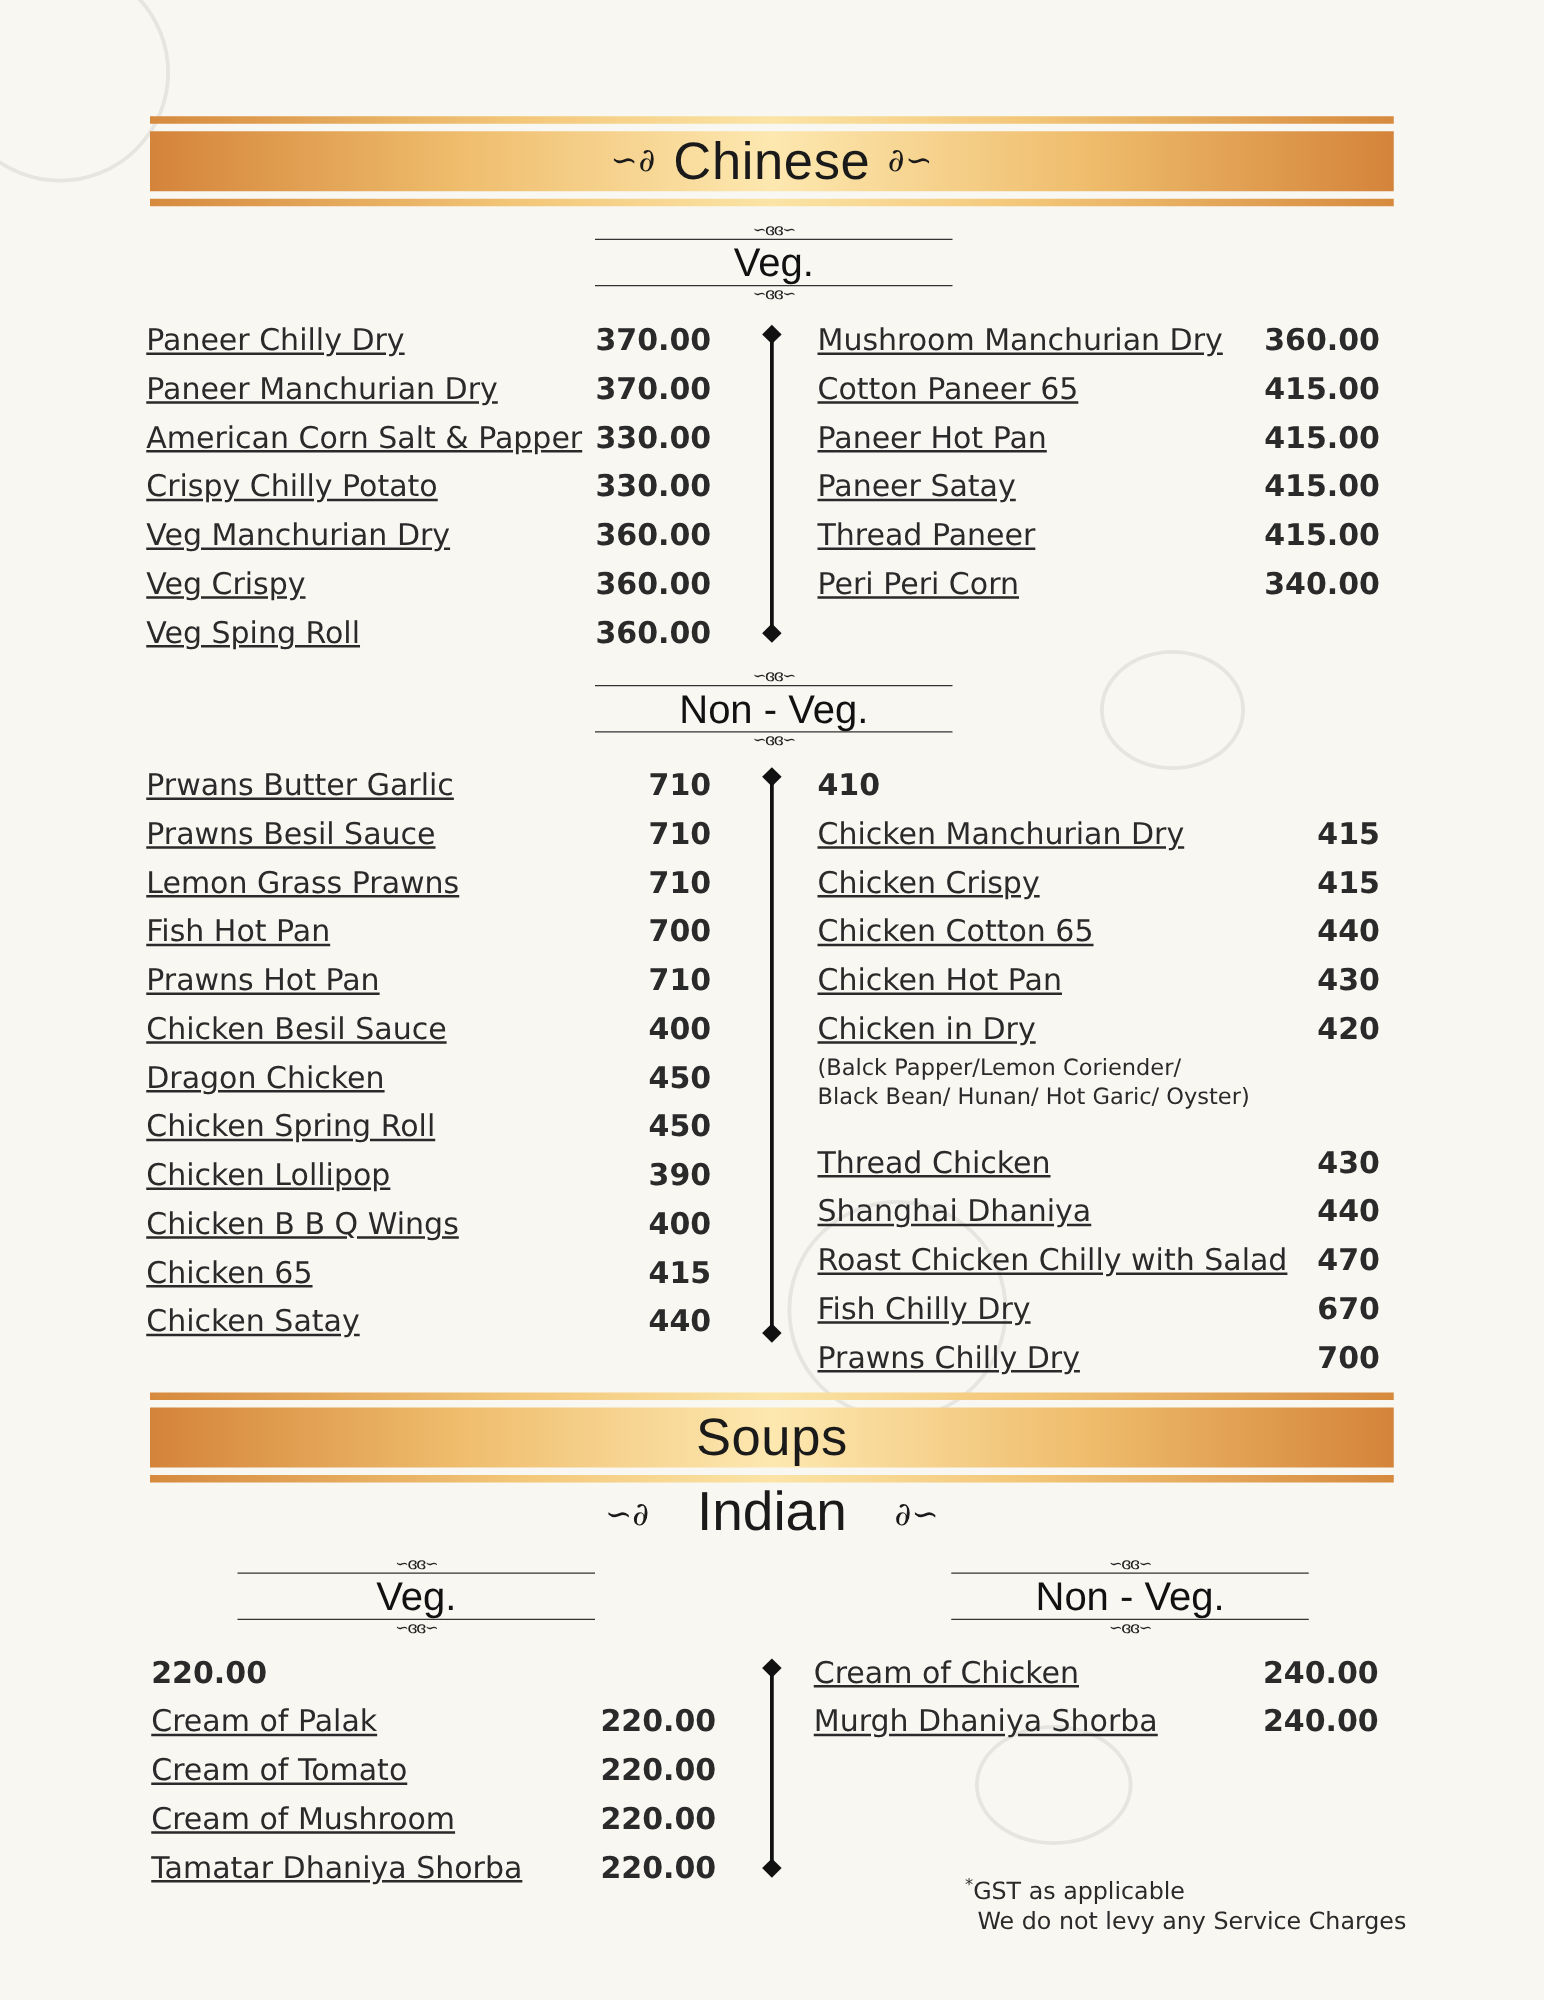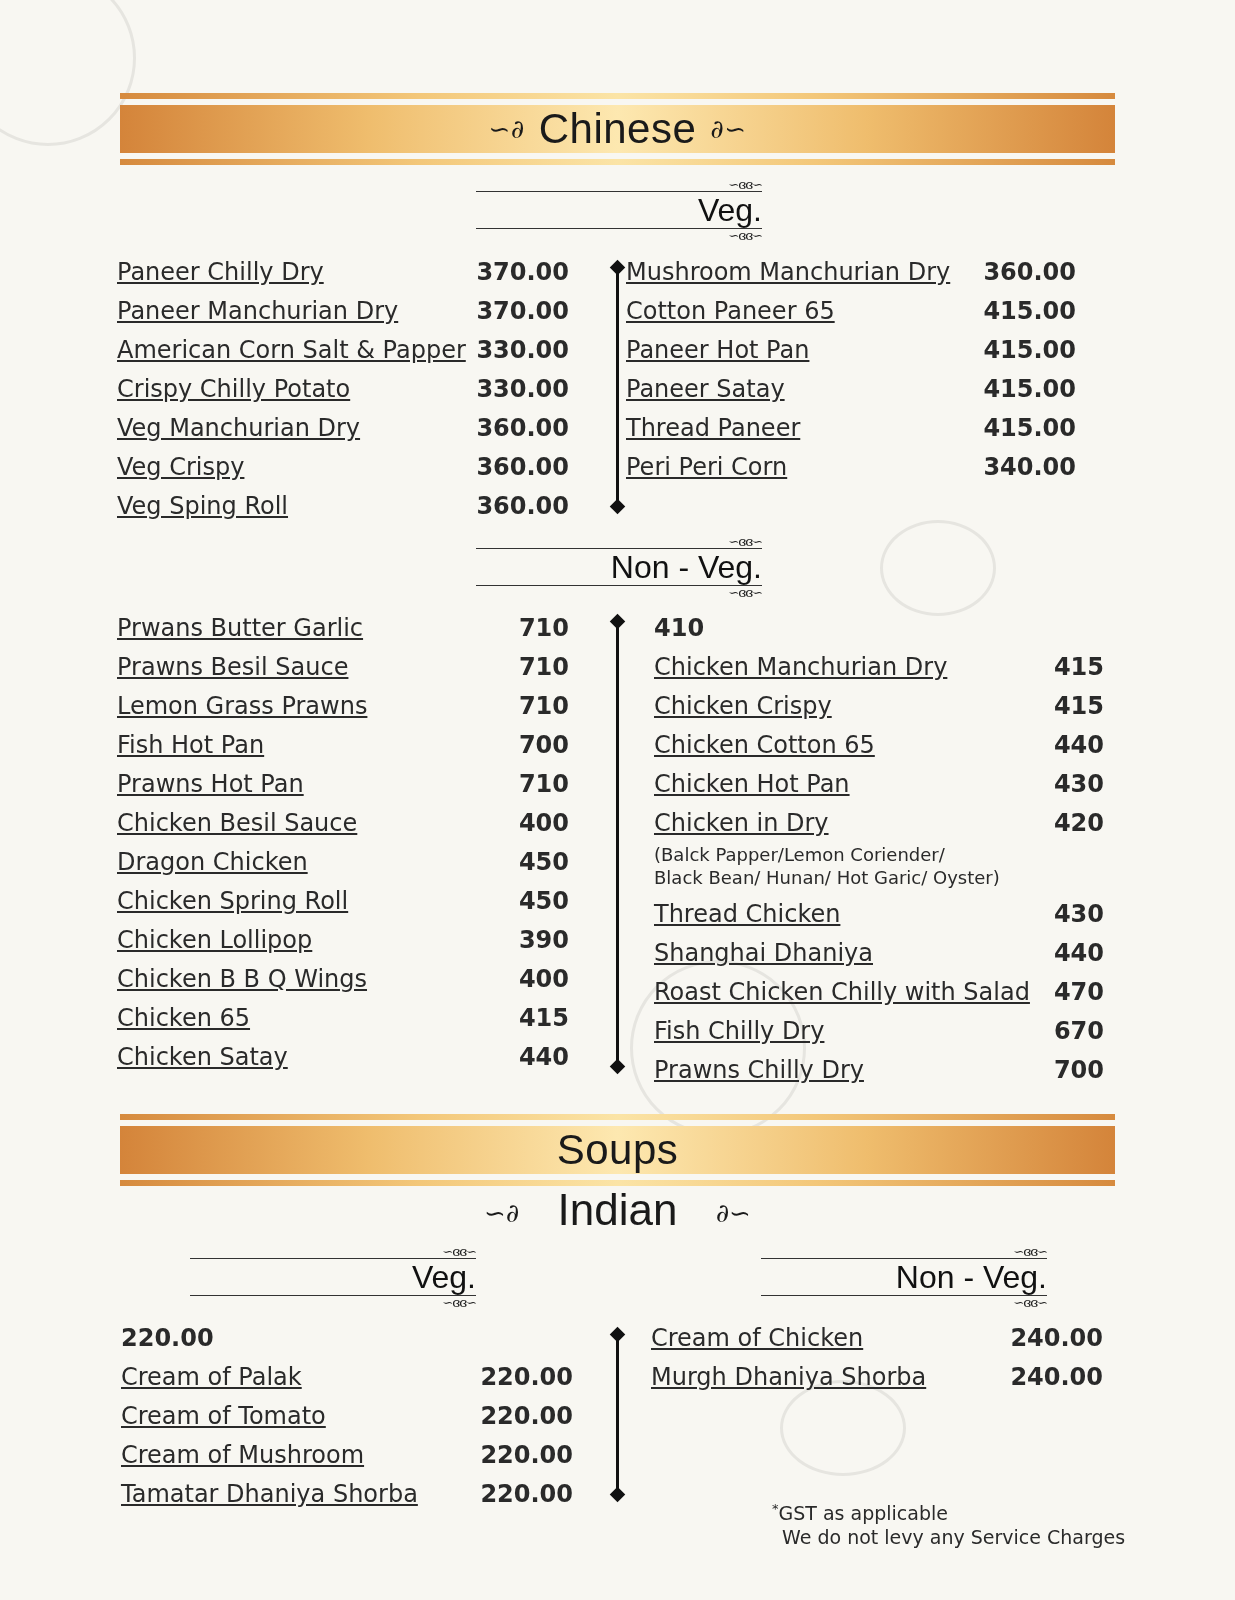--- a/index.html
+++ b/index.html
@@ -12,30 +12,30 @@
   .bgdeco { position:absolute; border:3px solid #e6e5e0; border-radius:50%; pointer-events:none; }
   .band-wrap { position:absolute; left:120px; width:995px; }
   .band-line { height:6px; background:linear-gradient(90deg,#d68a3e 0%,#f3c779 30%,#fbe4a6 50%,#f3c779 70%,#d68a3e 100%); }
   .band {
     margin:6px 0; height:48px;
     background:linear-gradient(90deg,#d4843a 0%,#efbd6d 25%,#fde8b0 50%,#efbd6d 75%,#d4843a 100%);
     display:flex; align-items:center; justify-content:center;
     font-family:"Liberation Sans", sans-serif; font-size:42px; color:#1a1a1a; letter-spacing:0.5px;
   }
   .band .swirl { font-family:"DejaVu Serif", serif; font-size:26px; margin:0 14px; }
-  .subhead { position:absolute; width:286px; text-align:right; }
+  .subhead { position:absolute; width:286px; text-align:center; }
   .subhead .orn { font-family:"DejaVu Serif", serif; font-size:13px; line-height:13px; color:#222; letter-spacing:-1px; }
   .subhead .rule { height:1px; background:#333; margin:0 auto; width:100%; }
   .subhead .lbl { font-family:"Liberation Sans", sans-serif; font-size:32px; line-height:36px; color:#111; }
   .col { position:absolute; }
   .row { display:flex; justify-content:space-between; align-items:baseline; font-size:24px; height:39px; line-height:39px; color:#2a2a2a; }
   .row .name { white-space:nowrap;text-decoration:underline; }
   .row .price { white-space:nowrap; text-align:right;font-weight:bold; }
   .row.withnote { height:auto; flex-wrap:wrap; }
-  .note { width:100%; font-size:18px; line-height:23px; color:#2a2a2a; margin-bottom:6px; }
+  .note { width:100%; font-size:18px; line-height:23px; color:#2a2a2a; margin-bottom:22px; }
   .vdiv { position:absolute; width:3px; background:#111; }
   .vdiv::before, .vdiv::after { content:""; position:absolute; left:-4px; width:11px; height:11px; background:#111; transform:rotate(45deg); }
   .vdiv::before { top:-4px; }
   .vdiv::after { bottom:-4px; }
   .indian { position:absolute; left:0; width:1235px; text-align:center; font-family:"Liberation Sans", sans-serif; font-size:44px; color:#1a1a1a; }
   .indian .swirl { font-family:"DejaVu Serif", serif; font-size:26px; margin:0 26px; vertical-align:middle; }
   .footer { position:absolute; left:772px; top:1497px; font-size:19px; line-height:24px; color:#2a2a2a; }
   .footer sup { font-size:13px; }
 </style>
 </head>
@@ -90,21 +90,21 @@
       <span class="price">360.00</span>
     </div>
   <div class="row">
       <span class="name">Veg Sping Roll</span>
       <span class="price">360.00</span>
     </div>
 </div>
 
 <div class="vdiv" style="left:616px;top:266px;height:242px;"></div>
 
-<div class="col" style="left:626px;top:253px;width:450px;">
+<div class="col" style="left:654px;top:253px;width:450px;">
   <div class="row">
       <span class="name">Mushroom Manchurian Dry</span>
       <span class="price">360.00</span>
     </div>
   <div class="row">
       <span class="name">Cotton Paneer 65</span>
       <span class="price">415.00</span>
     </div>
   <div class="row">
       <span class="name">Paneer Hot Pan</span>

